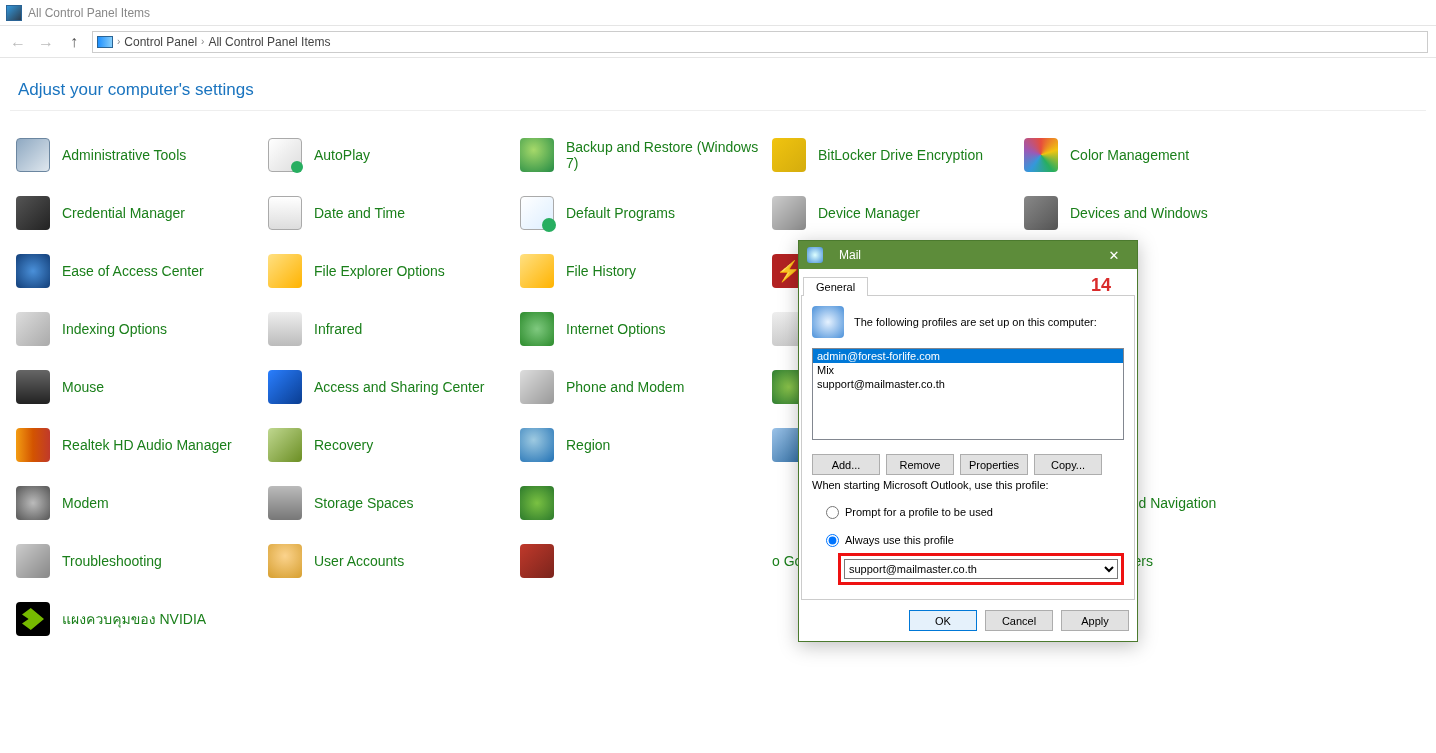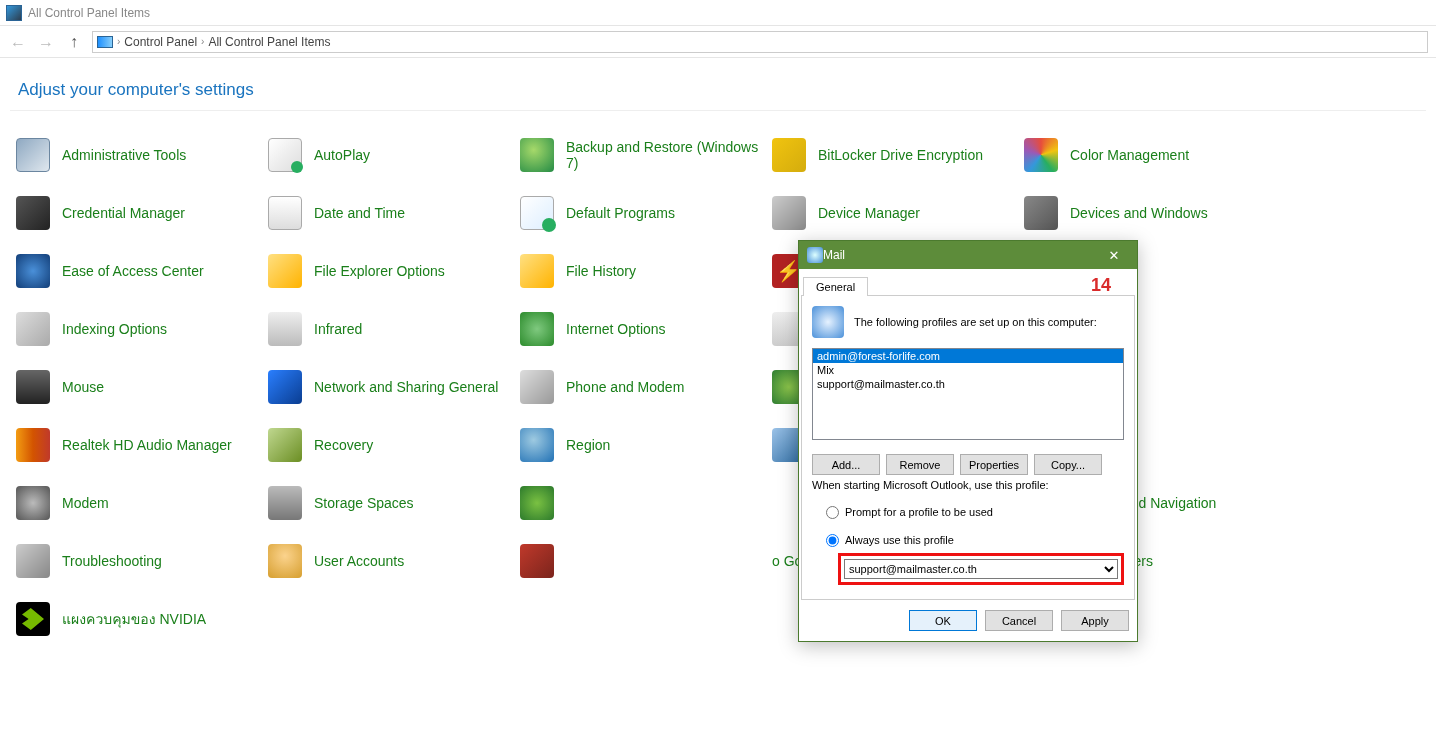--- a/index.html
+++ b/index.html
@@ -155,21 +155,21 @@
       border: 1px solid #4b7a2e;
       box-shadow: 0 4px 18px rgba(0,0,0,0.25);
     }
     .dlg-title {
       height: 28px;
       background: #5d8c3a;
       color: #fff;
       display: flex;
       align-items: center;
       padding: 0 8px;
-      gap: 0;
+      gap: 16px;
       font-size: 12px;
     }
     .dlg-title .mail-icon {
       width: 16px; height: 16px;
       background: radial-gradient(circle,#dff,#4a90d9);
       border-radius: 3px;
     }
     .dlg-title .spacer { flex: 1; }
     .dlg-title .close {
       width: 30px; height: 22px;
@@ -400,21 +400,21 @@
   <div class="item">
       <span class="label">soft Outlook</span>
     </div>
 
   <div class="item">
       <span class="icon ic-mouse"></span>
       <span class="label">Mouse</span>
     </div>
   <div class="item">
       <span class="icon ic-net"></span>
-      <span class="label">Network and Sharing General</span>
+      <span class="label">Access and Sharing Center</span>
     </div>
   <div class="item">
       <span class="icon ic-phone"></span>
       <span class="label">Phone and Modem</span>
     </div>
   <div class="item">
       <span class="icon ic-power"></span>
       <span class="label"></span>
     </div>
   <div class="item">

